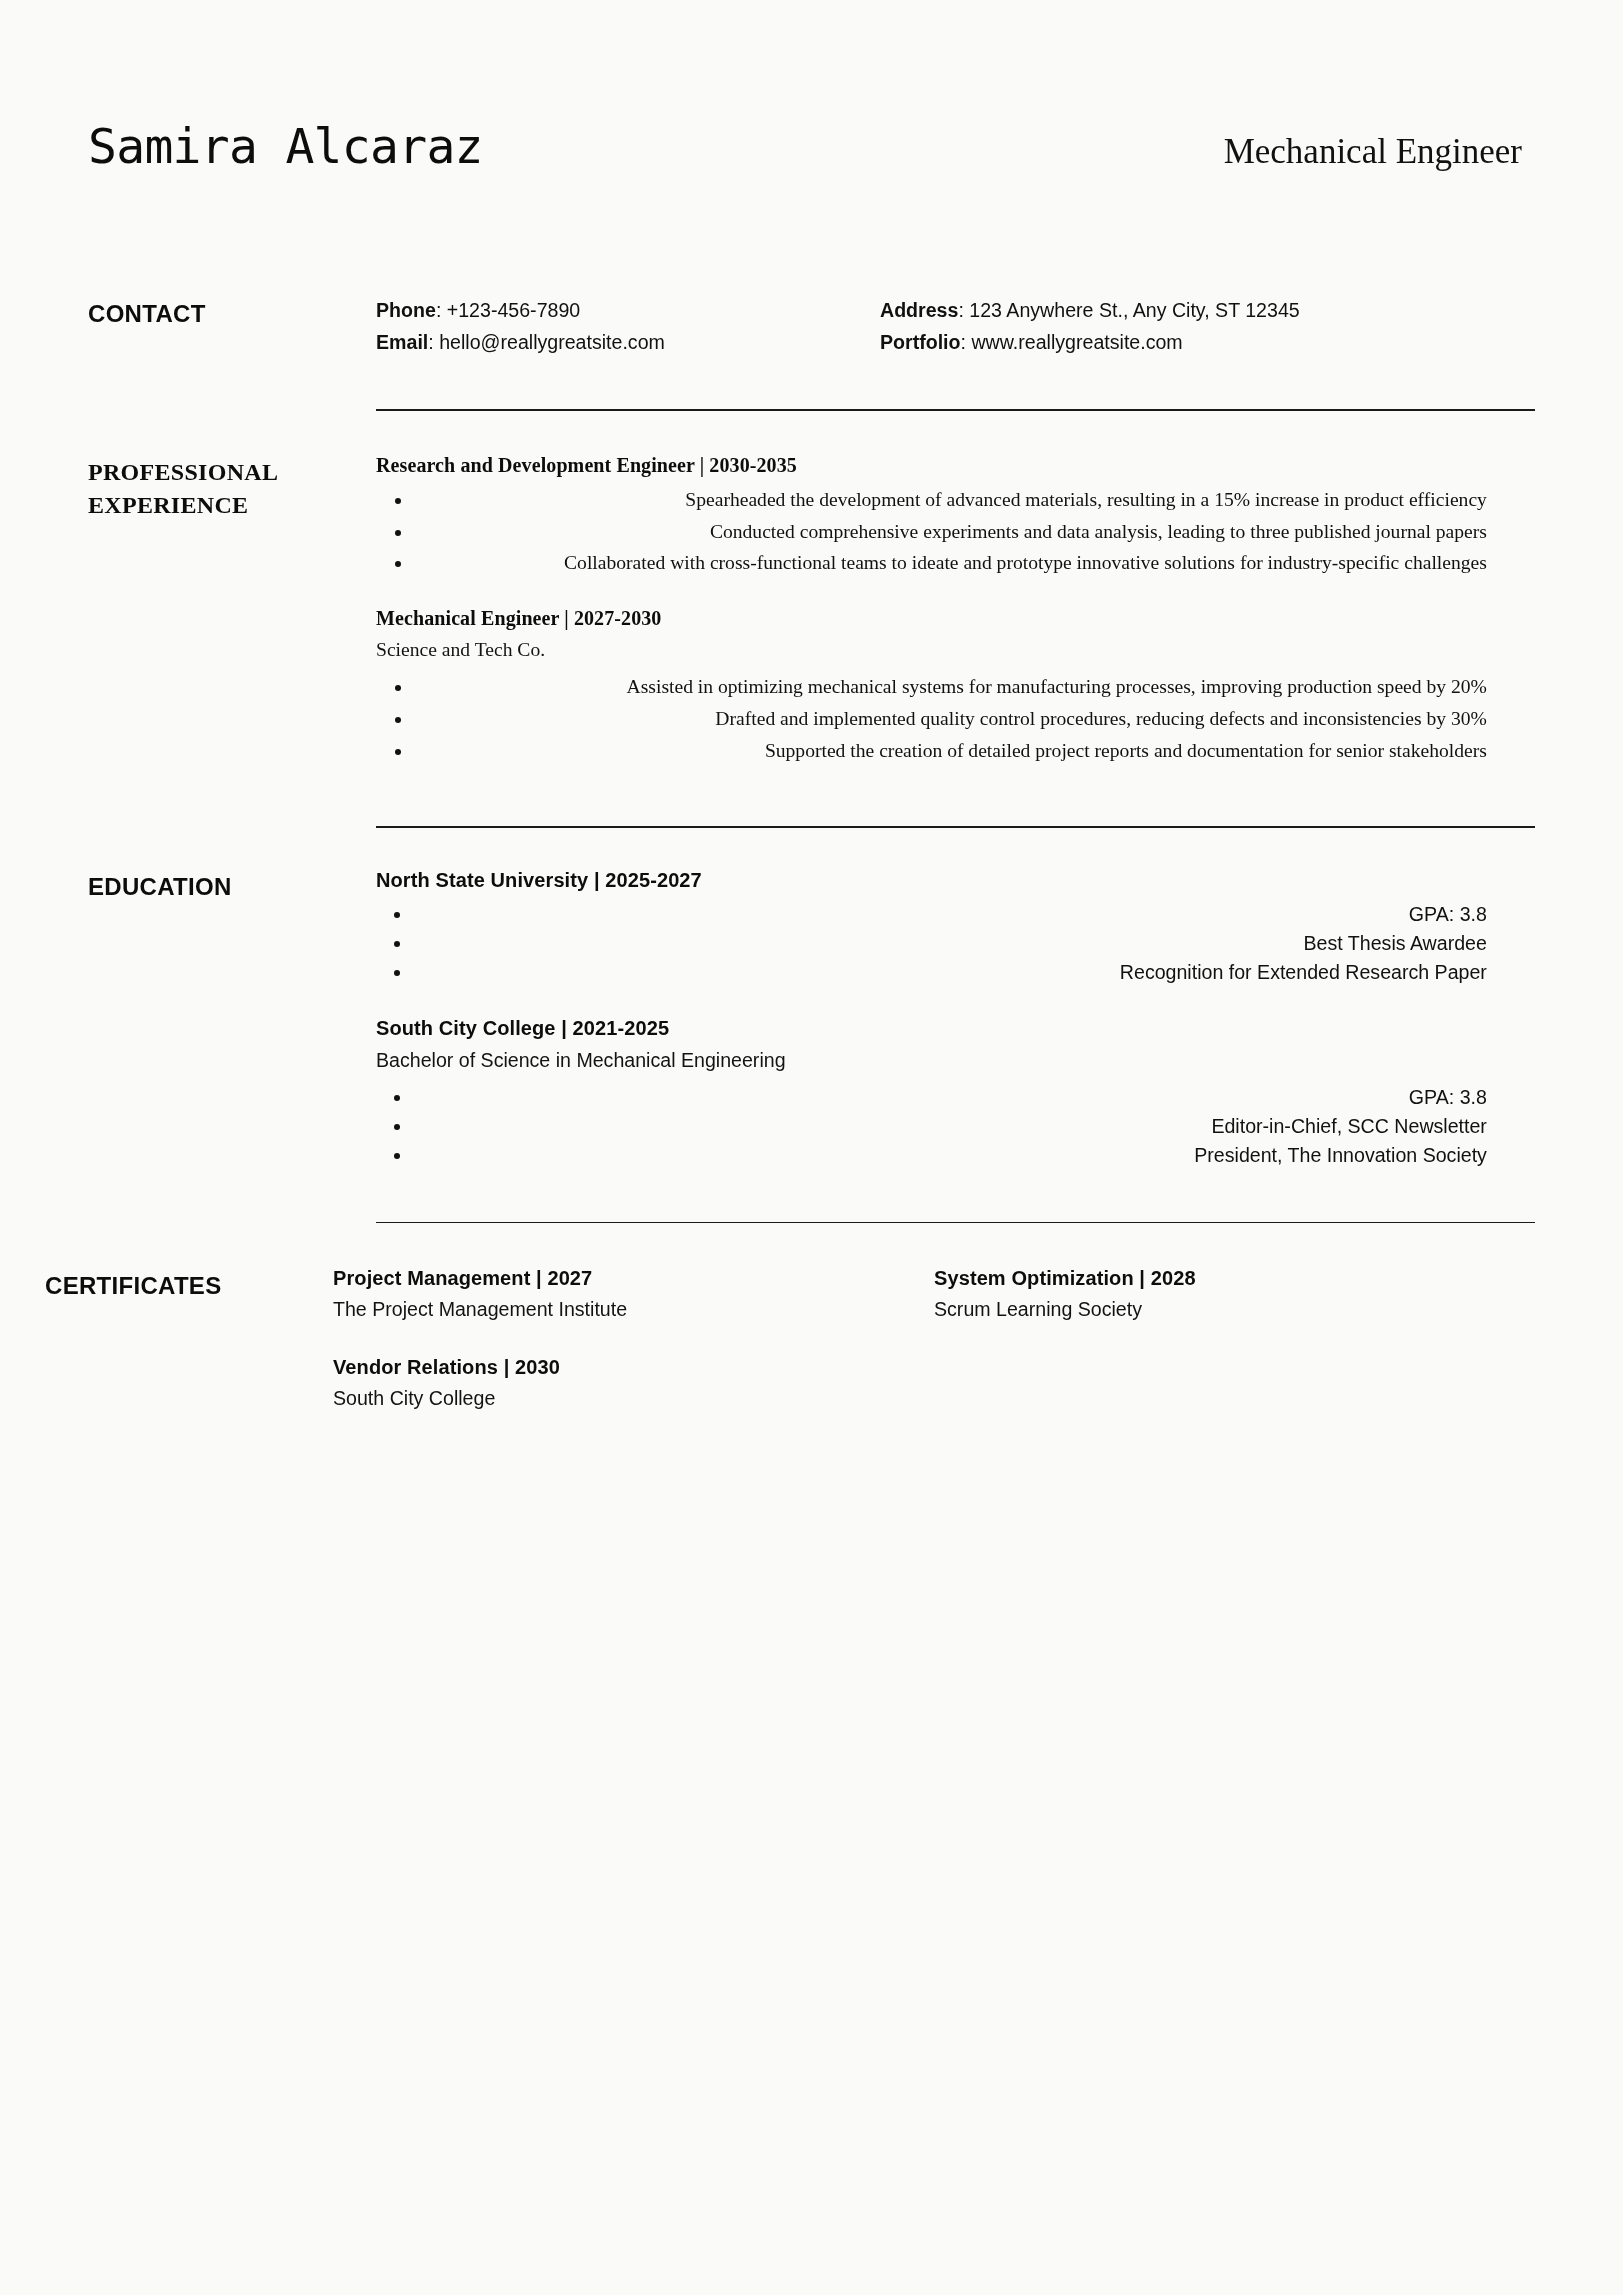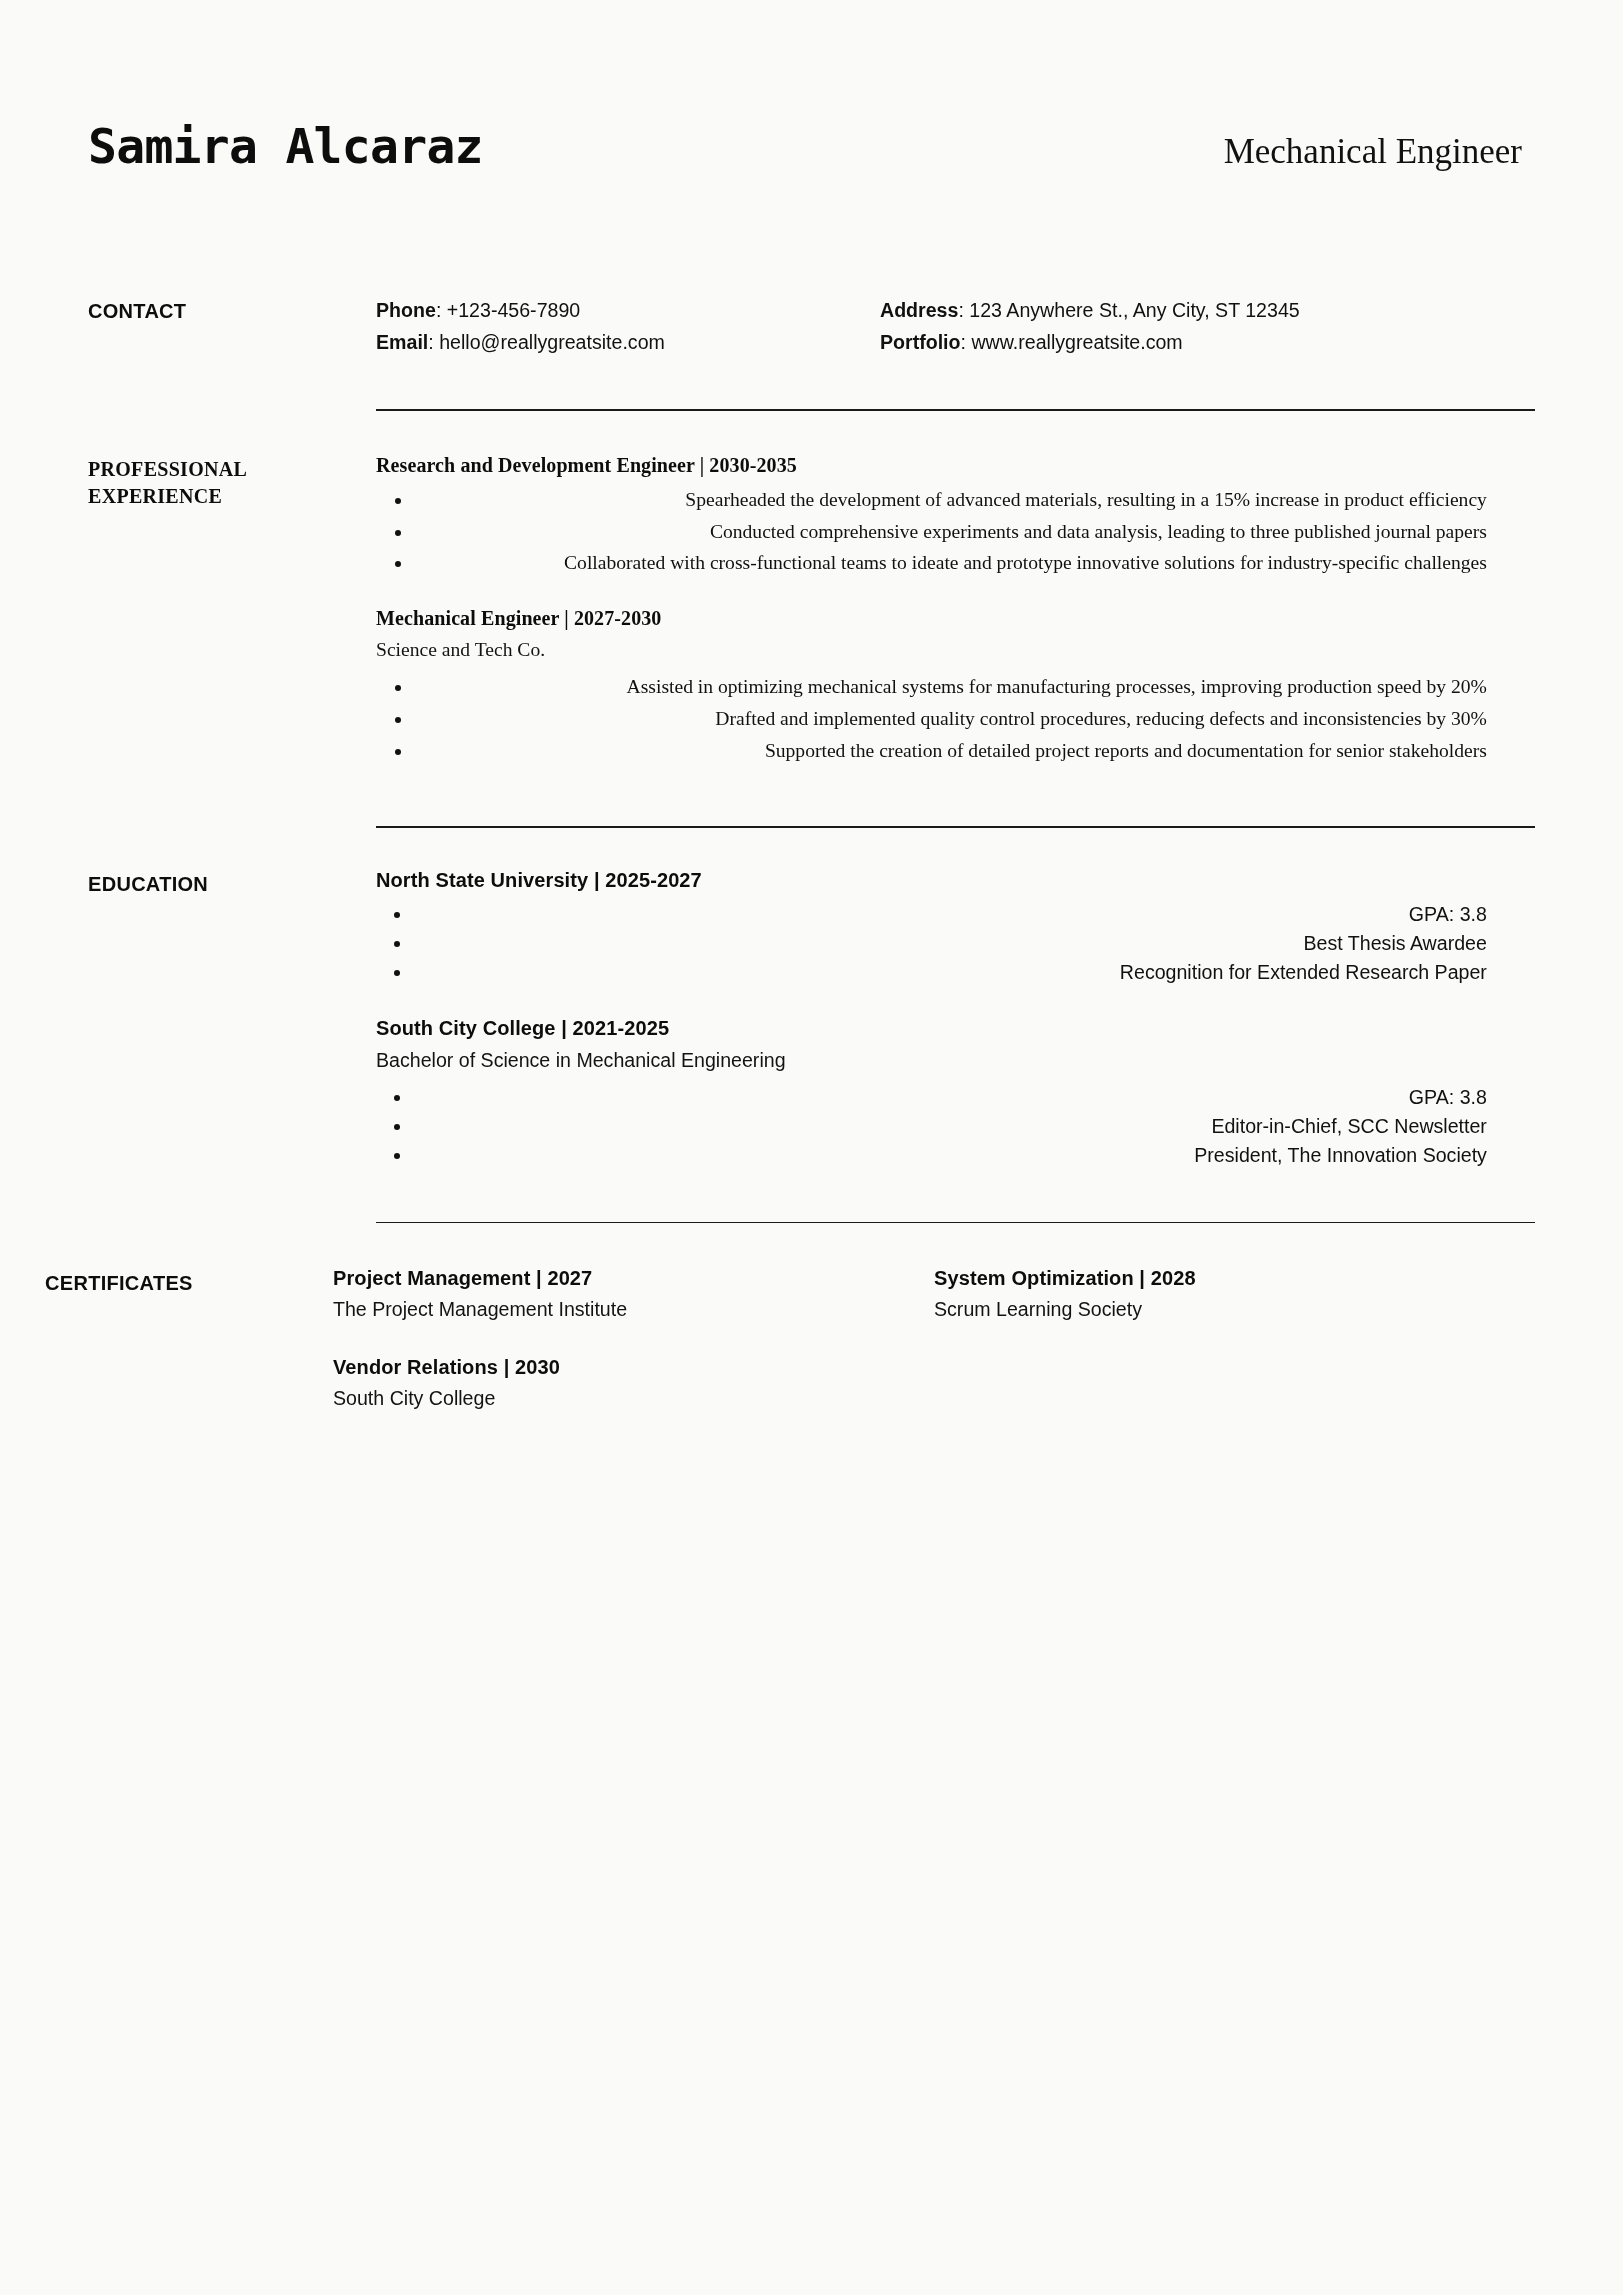--- a/index.html
+++ b/index.html
@@ -24,21 +24,21 @@
   }
 
   
   .header {
     display: flex;
     align-items: baseline;
     padding: 118px 88px 0 88px;
   }
   .name {
     font-family: "DejaVu Sans Mono", monospace;
-    font-weight: bold;
+    font-weight: normal;
     font-size: 48px;
     letter-spacing: -0.7px;
     color: #0d0d0d;
     white-space: nowrap;
   }
   .job-title {
     margin-left: auto;
     font-family: Liberation Serif, serif;
     font-size: 35px;
     font-weight: 400;
@@ -49,21 +49,21 @@
 
   
   .section {
     display: flex;
     padding: 0 88px 0 88px;
     align-items: flex-start;
   }
   .section-label {
     width: 288px;
     flex: 0 0 288px;
-    font-size: 20px;
+    font-size: 24px;
     font-weight: bold;
     letter-spacing: 0.3px;
     line-height: 1.35;
     color: #0d0d0d;
     padding-top: 2.6px;
   }
   .section-body {
     flex: 1 1 auto;
   }
 

